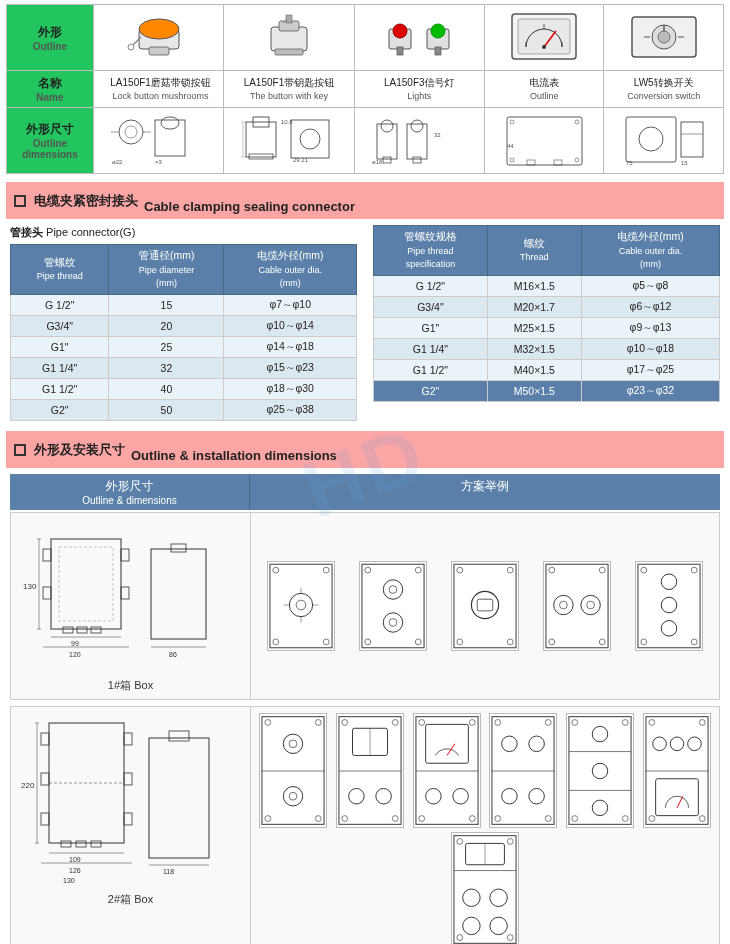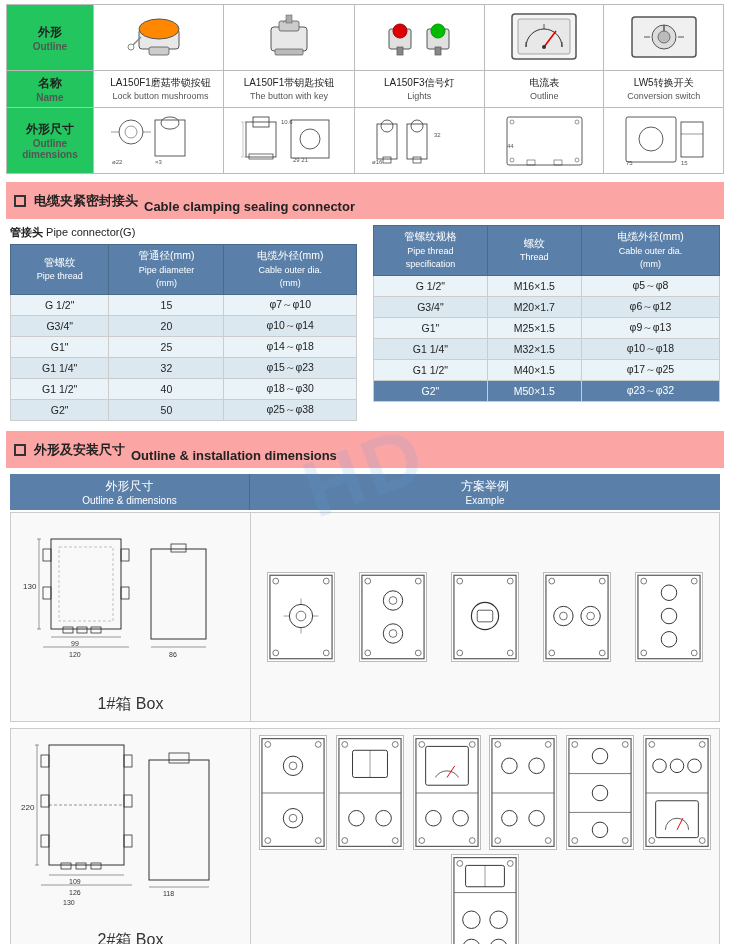--- a/index.html
+++ b/index.html
@@ -183,23 +183,23 @@
       background: #f9f9f9;
       display: flex;
       flex-direction: row;
       align-items: center;
       flex-wrap: wrap;
       gap: 4px;
       justify-content: space-around;
     }
 
     .box-label {
-      font-size: 16px;
+      font-size: 11px;
       text-align: center;
-      margin-top: 20px;
+      margin-top: 4px;
       color: #333;
     }
 
     
     .diagram-svg {
       display: block;
     }
 
     
     .example-box {
@@ -523,21 +523,20 @@
 
   <div class="outline-section">
 
     <div class="outline-header-row">
       <div class="outline-header-cell" style="max-width:240px;">
         <span class="cn">外形尺寸</span>
         <span class="en" style="font-size:10px;">Outline &amp; dimensions</span>
       </div>
       <div class="outline-header-cell">
         <span class="cn">方案举例</span>
-        <span class="en" style="font-size:10px;">Example</span>
       </div>
     </div>
 
     <div class="outline-content-row">
       <div class="outline-left">
         <svg width="220" height="155" viewBox="0 0 220 155" class="diagram-svg">
 
           <rect x="30" y="20" width="70" height="90" fill="none" stroke="#333" stroke-width="1"></rect>
 
           <rect x="22" y="30" width="8" height="12" fill="none" stroke="#333" stroke-width="0.8"></rect>

